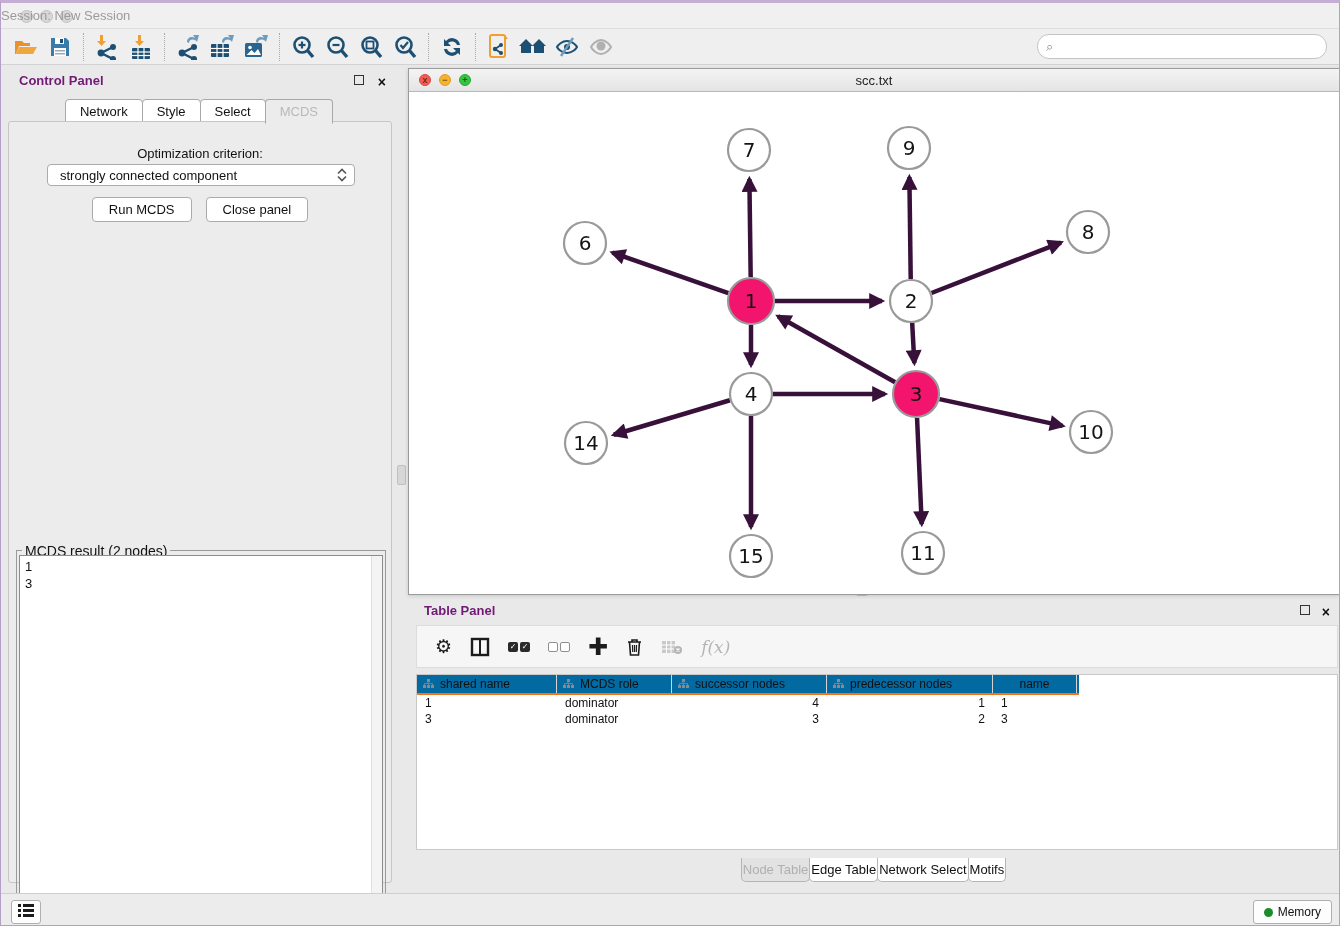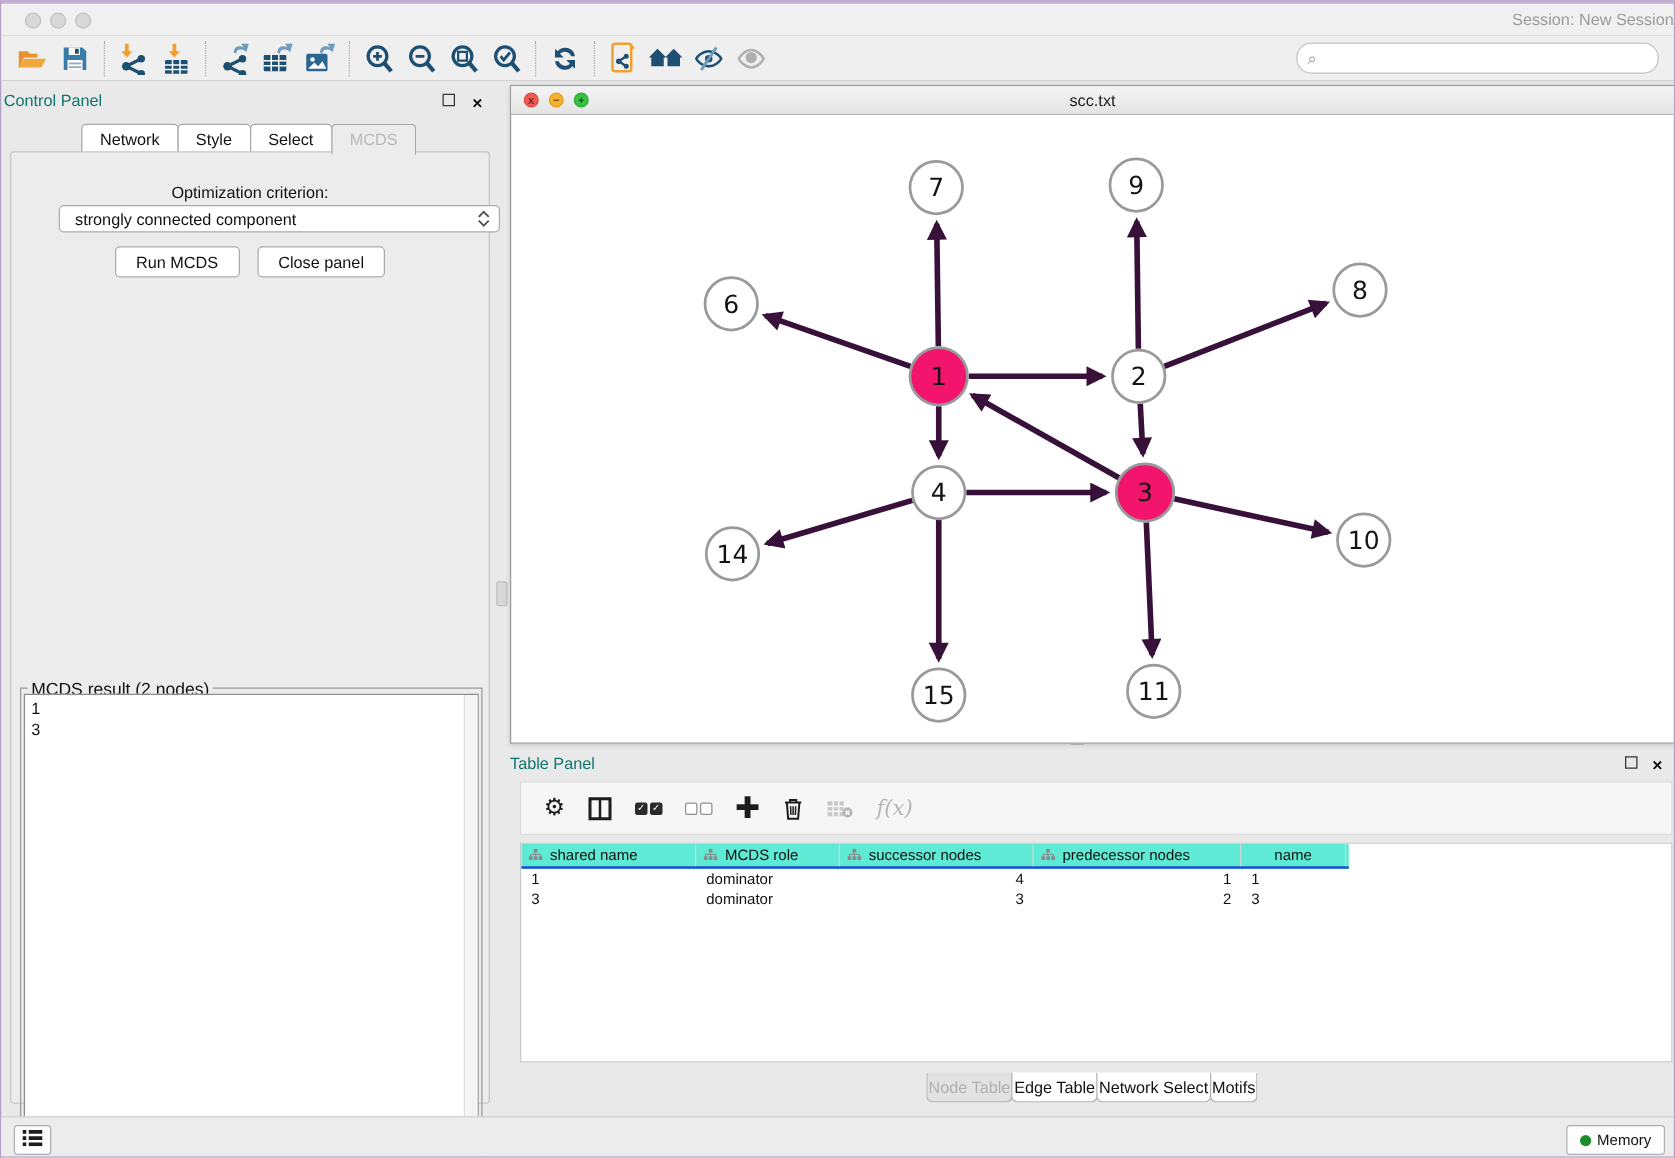--- a/index.html
+++ b/index.html
@@ -8,47 +8,47 @@
     font-family:"Liberation Sans","DejaVu Sans",sans-serif;
     background:#e9e9e9; position:relative; overflow:hidden;
     border:1px solid #b49fc6; border-top:3px solid #c4aed4;
   }
   
   .titlebar { position:absolute; left:0; top:0; width:100%; height:26px;
     background:#f0f0f0; border-bottom:1px solid #dedede; }
   .traffic { position:absolute; top:7px; width:13px; height:13px; border-radius:50%;
     background:#d8d8d8; border:1px solid #c2c2c2; }
   .t1{left:19px;} .t2{left:39px;} .t3{left:59px;}
-  .win-title { position:absolute; width:100%; text-align:right; top:5px;
+  .win-title { position:absolute; width:100%; text-align:left; top:5px;
     font-size:13px; color:#9b9b9b; }
   
   .toolbar { position:absolute; left:0; top:26px; width:100%; height:36px;
     background:#efefef; border-bottom:1px solid #d2d2d2;
     display:flex; align-items:center; padding-left:8px; }
   .tbtn { width:34px; height:32px; display:flex; align-items:center; justify-content:center; }
   .tsep { width:1px; height:28px; border-left:1px dotted #a8a8a8; margin:0 6px; }
   .searchbox { position:absolute; right:12px; top:5px; width:290px; height:25px;
     background:#fff; border:1px solid #c4c4c4; border-radius:12px;
     display:flex; align-items:center; padding-left:8px; }
   .searchbox input { border:none; outline:none; flex:1; font-size:12px; background:transparent; }
   .mag { color:#8a8a8a; font-size:13px; margin-right:4px; }
   
   .control-panel { position:absolute; left:2px; top:65px; width:393px; height:817px; }
   .panel-head { position:relative; height:26px; }
-  .panel-title { position:absolute; left:0; top:5px; font-size:13px; color:#0f766e; }
+  .panel-title { position:absolute; left:16px; top:5px; font-size:13px; color:#701a75;font-weight:bold; }
   .panel-ico { position:absolute; top:6px; font-size:12px; color:#111; cursor:default; }
   .float-ico { width:10px; height:10px; border:1.5px solid #333; display:inline-block; }
   .cp-tabs { position:absolute; left:0; top:31px; width:100%; display:flex; justify-content:center; }
   .tab { border:1px solid #a8a8a8; background:#fff; font-size:13px; padding:4px 14px;
     margin-left:-1px; color:#111; border-radius:4px 4px 0 0; position:relative; }
   .tab.active { background:#ececec; color:#b9b9b9; border-bottom-color:#ececec; z-index:2; }
   .cp-body { position:absolute; left:5px; top:53px; width:384px; height:762px;
     background:#ececec; border:1px solid #c6c6c6; border-radius:3px; }
   .opt-label { position:absolute; top:24px; width:100%; text-align:center; font-size:13px; color:#111; }
-  .select { position:absolute; left:38px; top:42px; width:353px; height:22px; background:#fff;
+  .select { position:absolute; left:38px; top:42px; width:308px; height:22px; background:#fff;
     border:1px solid #ababab; border-radius:4px; font-size:13px; display:flex; align-items:center;
     padding-left:12px; color:#111; }
   .stepper { position:absolute; right:5px; top:2px; width:14px; height:16px; display:flex;
     flex-direction:column; align-items:center; justify-content:center; color:#555; }
   .btn-row { position:absolute; top:75px; width:100%; display:flex; justify-content:center; gap:14px; }
   .pbtn { background:#fff; border:1px solid #ababab; border-radius:4px; font-size:13px;
     padding:4px 16px; color:#111; }
   .fieldset { position:absolute; left:7px; top:428px; width:370px; height:378px;
     border:1px solid #9a9a9a; }
   .legend { position:absolute; left:5px; top:-8px; background:#ececec; padding:0 3px;
@@ -83,21 +83,21 @@
   .tico.disabled { color:#b5b5b5; }
   .gear { font-size:19px; }
   .chkpair { display:flex; gap:2px; }
   .chk { width:10px; height:10px; background:#2a2a2a; color:#fff; font-size:8px;
     line-height:10px; text-align:center; border-radius:2px; }
   .chk.empty { background:#fff; border:1.5px solid #8f8f8f; }
   .plus { font-size:24px; font-weight:bold; line-height:20px; }
   .fx { font-family:"DejaVu Serif",serif; font-style:italic; font-size:17px; color:#b5b5b5; }
   .ttable { position:absolute; left:8px; top:76px; right:2px; height:176px;
     background:#fff; border:1px solid #c9c9c9; overflow:hidden; font-size:12px; }
-  .thead { display:flex; height:20px; background:#5eead4; border-bottom:2px solid #1d4ed8; width:662px; }
+  .thead { display:flex; height:20px; background:#0369a1; border-bottom:2px solid #f97316; width:662px; }
   .th { display:flex; align-items:center; gap:6px; border-right:1px solid #d4d4d4;
     padding-left:6px; color:#111; }
   .th:last-child { justify-content:center; padding-left:0; }
   .trow { display:flex; height:16px; align-items:center; }
   .td { padding:0 8px; color:#111; overflow:hidden; white-space:nowrap; }
   .td.r { text-align:right; }
   .tree-ico { width:11px; height:10px; flex:0 0 11px; }
   .tp-tabs { position:absolute; left:0; right:0; top:260px; display:flex; justify-content:center; }
   .btab { border:1px solid #b5b5b5; background:#fff; font-size:13px; padding:4px 1px;
     margin-left:-1px; color:#111; border-radius:0 0 5px 5px; border-top:none; }

